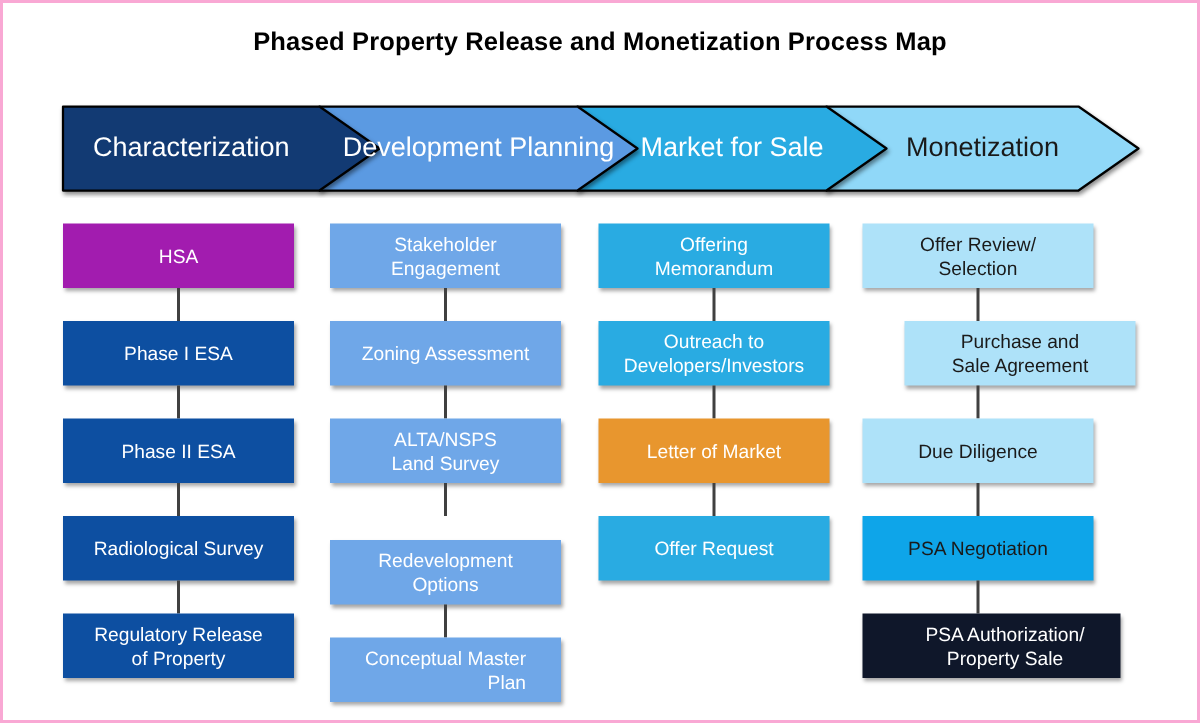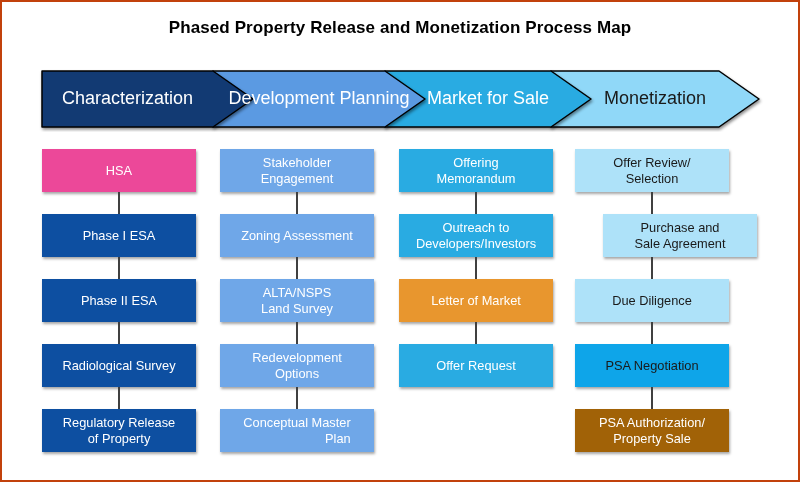--- a/index.html
+++ b/index.html
@@ -1,20 +1,20 @@
 <!DOCTYPE html>
 <html><head>
 <meta charset="utf-8">
 <style>
   html,body{margin:0;padding:0;background:#fff;}
   #canvas{
     position:relative;
     width:800px;height:482px;
     box-sizing:border-box;
-    border:2px solid #c2410c;
+    border:2px solid #f9a8d4;
     background:#fff;
     font-family:"Liberation Sans","DejaVu Sans",sans-serif;
     overflow:hidden;
   }
   .title{
     position:absolute;top:16px;left:0;width:100%;
     text-align:center;
     font-size:17px;font-weight:600;color:#000;
     letter-spacing:0.1px;
   }
@@ -57,42 +57,42 @@
     <polygon class="chev" points="211,3 383,3 423,31 383,59 211,59" fill="#5B9AE2"></polygon>
     <polygon class="chev" points="40,3 211,3 251,31 211,59 40,59" fill="#123A73"></polygon>
   </svg>
 
   <div class="chev-label" style="left: 40px; width: 171px; color: rgb(255, 255, 255);">Characterization</div>
   <div class="chev-label" style="left: 211px; width: 212px; color: rgb(255, 255, 255);">Development Planning</div>
   <div class="chev-label" style="left: 383px; width: 206px; color: rgb(255, 255, 255);">Market for Sale</div>
   <div class="chev-label" style="left: 549px; width: 208px; color: rgb(26, 26, 26);">Monetization</div>
 
   <div class="col" style="left:40px;">
-    <div class="box" style="background: #ec4899; color: rgb(255, 255, 255);">HSA</div>
+    <div class="box" style="background: #a21caf; color: rgb(255, 255, 255);">HSA</div>
     <div class="connector"></div>
     <div class="box" style="background: rgb(13, 79, 161); color: rgb(255, 255, 255);">Phase I ESA</div>
     <div class="connector"></div>
     <div class="box" style="background: rgb(13, 79, 161); color: rgb(255, 255, 255);">Phase II ESA</div>
     <div class="connector"></div>
     <div class="box" style="background: rgb(13, 79, 161); color: rgb(255, 255, 255);">Radiological Survey</div>
     <div class="connector"></div>
     <div class="box" style="background: rgb(13, 79, 161); color: rgb(255, 255, 255);">Regulatory Release
 of Property</div>
   </div>
 
   <div class="col" style="left:218px;">
     <div class="box" style="background: rgb(111, 167, 232); color: rgb(255, 255, 255);">Stakeholder
 Engagement</div>
     <div class="connector"></div>
     <div class="box" style="background: rgb(111, 167, 232); color: rgb(255, 255, 255);">Zoning Assessment</div>
     <div class="connector"></div>
     <div class="box" style="background: rgb(111, 167, 232); color: rgb(255, 255, 255);">ALTA/NSPS
 Land Survey</div>
     <div class="connector"></div>
-    <div class="box" style="background: rgb(111, 167, 232); color: rgb(255, 255, 255);">Redevelopment
+    <div class="box" style="background: rgb(111, 167, 232); color: rgb(255, 255, 255); margin-top: 16px;">Redevelopment
 Options</div>
     <div class="connector"></div>
     <div class="box" style="background: rgb(111, 167, 232); color: rgb(255, 255, 255); text-align: right;">Conceptual Master
 Plan</div>
   </div>
 
   <div class="col" style="left:397px;">
     <div class="box" style="background: rgb(41, 171, 226); color: rgb(255, 255, 255);">Offering
 Memorandum</div>
     <div class="connector"></div>
@@ -108,17 +108,17 @@
     <div class="box" style="background: rgb(174, 226, 249); color: rgb(26, 26, 26);">Offer Review/
 Selection</div>
     <div class="connector"></div>
     <div class="box" style="background: rgb(174, 226, 249); color: rgb(26, 26, 26); margin-left: 28px;">Purchase and
 Sale Agreement</div>
     <div class="connector"></div>
     <div class="box" style="background: rgb(174, 226, 249); color: rgb(26, 26, 26);">Due Diligence</div>
     <div class="connector"></div>
     <div class="box" style="background: #0ea5e9; color: rgb(26, 26, 26);">PSA Negotiation</div>
     <div class="connector"></div>
-    <div class="box" style="background: #a16207; color: rgb(255, 255, 255);">PSA Authorization/
+    <div class="box" style="background: #0f172a; color: rgb(255, 255, 255); padding-left: 18px;">PSA Authorization/
 Property Sale</div>
   </div>
 
 </div>
 
 </body></html>

